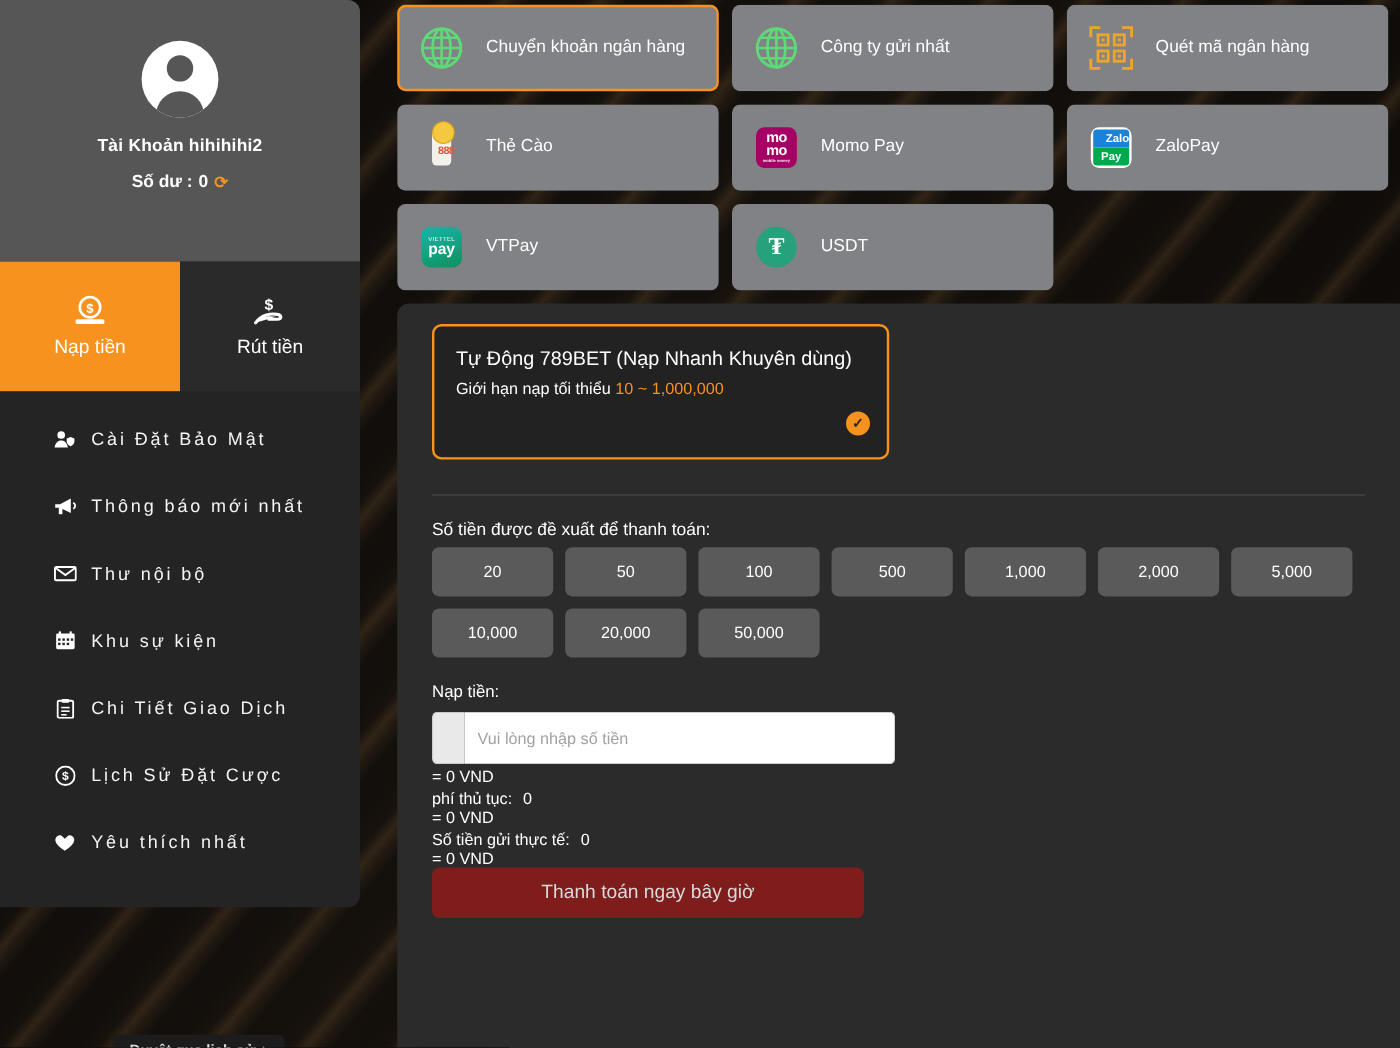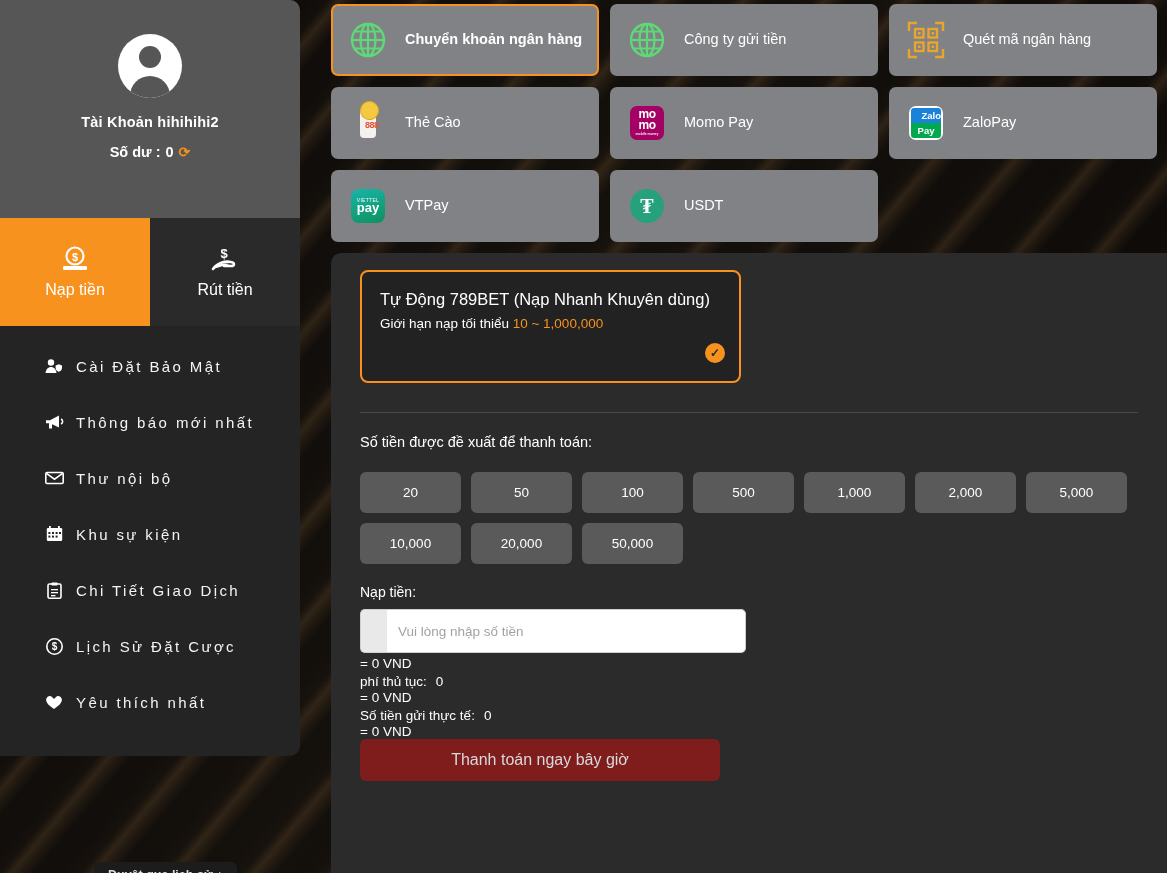--- a/index.html
+++ b/index.html
@@ -104,21 +104,21 @@
   .method {
     width: 268px; height: 72px;
     background: #808285;
     border-radius: 7px;
     border: 2px solid transparent;
     display: flex; align-items: center;
     padding: 0 10px 0 14px;
     gap: 16px;
     cursor: pointer;
   }
-  .method.selected { border-color: #f7921e; font-weight: bold; }
+  .method.selected { border-color: #f7921e; }
   .method-label { font-size: 14.5px; color: #ffffff; line-height: 1.35; }
   .m-icon { width: 42px; height: 42px; flex: 0 0 42px; display:flex; align-items:center; justify-content:center;}
 
   
   .ic-scratch {
     position: relative; width: 16px; height: 30px;
     background: #f3f1ec; border-radius: 4px;
   }
   .ic-scratch .bar {
     position: absolute; left: 5px; top: 12px;
@@ -185,21 +185,21 @@
   .promo-check {
     position: absolute; right: 14px; bottom: 18px;
     width: 20px; height: 20px; border-radius: 50%;
     background: #f7921e; color: #2b2b2b;
     font-size: 12px; display:flex; align-items:center; justify-content:center;
     font-weight: bold;
   }
   .divider { width: 778px; height: 1px; background: #4a4a4a; margin: 29px 0 0 0; }
 
   .sect-label { font-size: 14.5px; color: #ffffff; margin-top: 21px; }
-  .chips { display: flex; flex-wrap: wrap; gap: 10px; margin-top: 22px; width: 780px; }
+  .chips { display: flex; flex-wrap: wrap; gap: 10px; margin-top: 6px; width: 780px; }
   .chip {
     width: 101px; height: 41px; border-radius: 6px;
     background: #5a5a5a; color: #ffffff;
     font-size: 13.5px;
     display: flex; align-items: center; justify-content: center;
     cursor: pointer;
   }
   .amount-label { font-size: 14px; color: #ffffff; margin-top: 20px; }
   .input-group { display: flex; width: 386px; margin-top: 9px; }
   .input-prefix {
@@ -381,21 +381,21 @@
       <span class="m-icon">
         <svg width="40" height="40" viewBox="0 0 40 40">
             <circle cx="20" cy="20" r="16" fill="none" stroke="#5fd977" stroke-width="2.4"></circle>
             <ellipse cx="20" cy="20" rx="7.5" ry="16" fill="none" stroke="#5fd977" stroke-width="2.2"></ellipse>
             <line x1="4" y1="20" x2="36" y2="20" stroke="#5fd977" stroke-width="2.2"></line>
             <line x1="7" y1="11.5" x2="33" y2="11.5" stroke="#5fd977" stroke-width="2"></line>
             <line x1="7" y1="28.5" x2="33" y2="28.5" stroke="#5fd977" stroke-width="2"></line>
             <line x1="20" y1="4" x2="20" y2="36" stroke="#5fd977" stroke-width="2.2"></line>
           </svg>
       </span>
-      <span class="method-label">Công ty gửi tiền</span>
+      <span class="method-label">Công ty gửi nhất</span>
     </div>
 
     <div class="method">
       <span class="m-icon">
         <svg width="38" height="38" viewBox="0 0 38 38">
           <g stroke="#e8a62e" stroke-width="2.4" fill="none">
             <path d="M2 10 V2 H10"></path>
               <path d="M28 2 H36 V10"></path>
               <path d="M36 28 V36 H28"></path>
               <path d="M10 36 H2 V28"></path>

